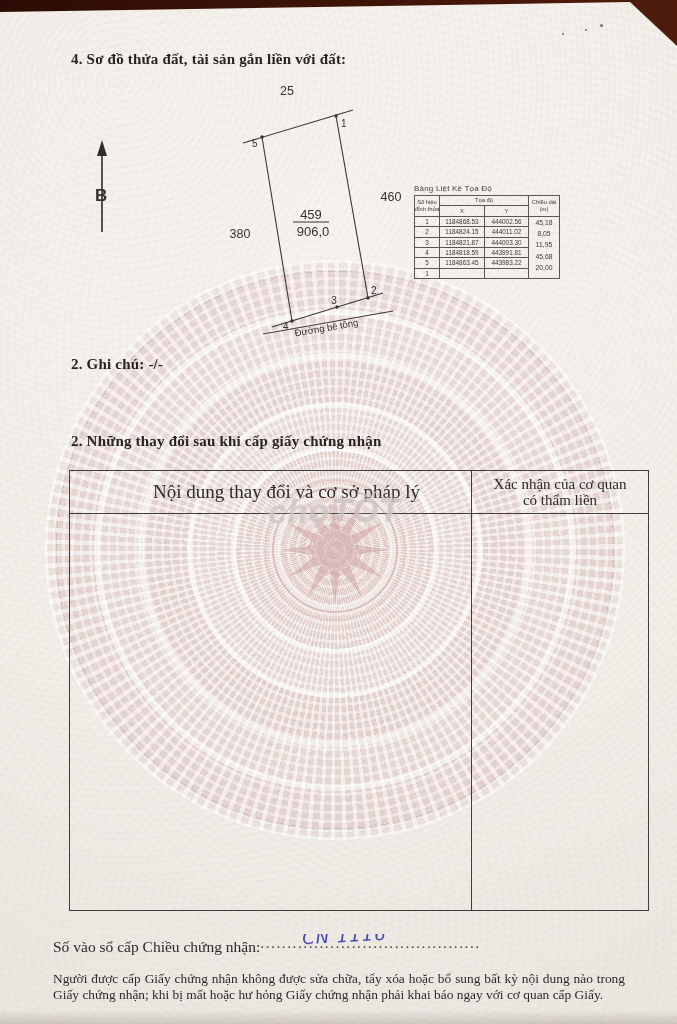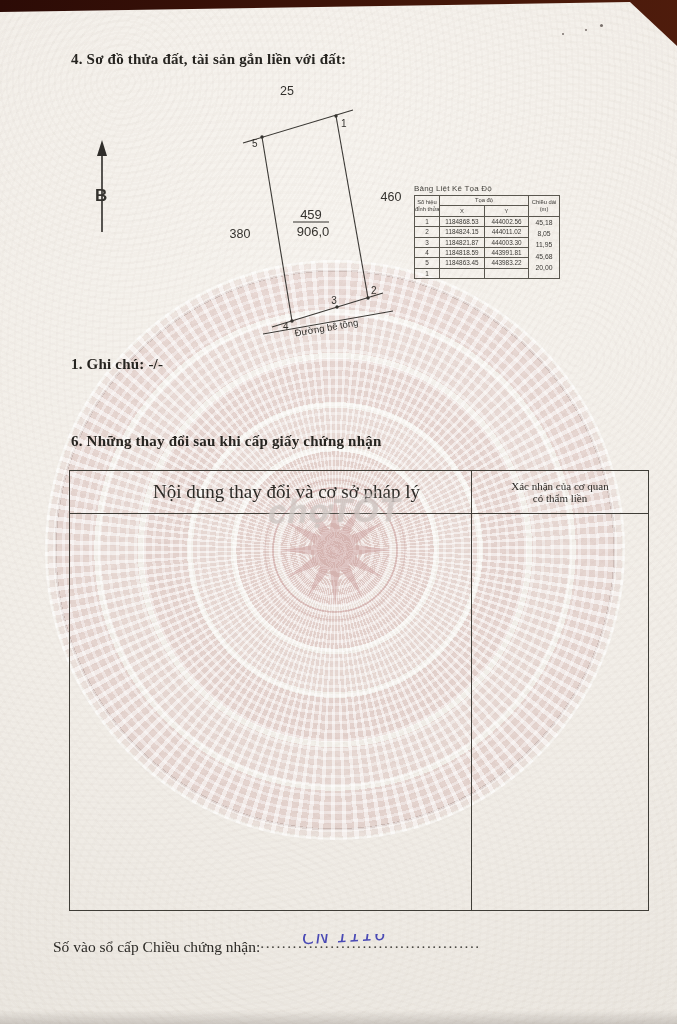--- a/index.html
+++ b/index.html
@@ -44,21 +44,21 @@
   .coord .len-cell{vertical-align:top;}
   .lens{display:flex;flex-direction:column;justify-content:space-between;height:52px;padding:3px 0 2px 0;}
   .lens div{font-size:6.8px;line-height:1;}
   .bigtable{position:absolute;left:69px;top:470px;width:578px;height:439px;z-index:2;
             border:1.4px solid #403e38;}
   .bt-div{position:absolute;left:401px;top:0;bottom:0;width:1.4px;background:#403e38;}
   .bt-hline{position:absolute;left:0;right:0;top:42px;height:1.4px;background:#403e38;}
   .bt-h1{position:absolute;left:16px;top:0;width:401px;height:42px;display:flex;align-items:center;
          justify-content:center;font-size:19px;color:#2c2a26;}
   .bt-h2{position:absolute;left:402px;top:0;width:176px;height:42px;display:flex;flex-direction:column;
-         align-items:center;justify-content:center;font-size:11px;line-height:1.1;color:#2c2a26;text-align:left;}
+         align-items:center;justify-content:center;font-size:15px;line-height:1.1;color:#2c2a26;text-align:left;}
   .watermark{position:absolute;left:268px;top:492px;z-index:3;pointer-events:none;
          font-family:"Liberation Sans", sans-serif;font-style:italic;font-weight:bold;font-size:33px;
          color:rgba(226,220,216,0.55);text-shadow:0 0 1px rgba(140,125,120,0.45), 0 0 6px rgba(255,255,255,0.5);
          letter-spacing:1px;transform:rotate(-1deg);}
   .watermark .wm2{color:rgba(222,214,210,0.6);}
   .ledger{position:absolute;left:53px;top:934px;z-index:2;font-size:15.5px;color:#2c2a26;white-space:nowrap;}
   .leader{position:relative;display:inline-block;width:218px;overflow:hidden;vertical-align:baseline;}
   .dots{letter-spacing:1.5px;color:#46443f;}
   .hand{position:absolute;left:42px;top:-9px;z-index:3;
         font-family:"DejaVu Sans", sans-serif;font-style:italic;font-size:18px;font-weight:500;
@@ -177,38 +177,39 @@
         </tr>
         <tr>
           <td>1</td>
           <td></td>
           <td></td>
         </tr>
       </tbody>
         </table>
     </div>
 
-    <div class="heading s5">1. Ghi chú: -/-</div>
-    <div class="heading s6">6. Những thay đổi sau khi cấp giấy chứng nhận</div>
+    <div class="heading s5">2. Ghi chú: -/-</div>
+    <div class="heading s6">2. Những thay đổi sau khi cấp giấy chứng nhận</div>
 
     <div class="bigtable">
       <div class="bt-div"></div>
       <div class="bt-hline"></div>
       <div class="bt-h1">Nội dung thay đổi và cơ sở pháp lý</div>
       <div class="bt-h2">
         <div>Xác nhận của cơ quan</div>
         <div>có thẩm liền</div>
       </div>
     </div>
 
     <div class="watermark"><span>chợ</span><span class="wm2">TỐT</span></div>
 
     <div class="ledger">
       <span>Số vào sổ cấp Chiều chứng nhận:</span><span class="leader"><span class="dots">..........................................................</span><span class="hand">CN 1116</span></span>
     </div>
 
+    <p class="notice">Người được cấp Giấy chứng nhận không được sửa chữa, tẩy xóa hoặc bổ sung bất kỳ nội dung nào trong Giấy chứng nhận; khi bị mất hoặc hư hỏng Giấy chứng nhận phải khai báo ngay với cơ quan cấp Giấy.</p>
 
     <div class="speck" style="left:600px;top:24px;"></div>
     <div class="speck" style="left:585px;top:29px;width:2px;height:2px;"></div>
     <div class="speck" style="left:562px;top:33px;width:2px;height:2px;"></div>
     <div class="shade"></div>
   </div>
 </div>
 
 </body></html>

